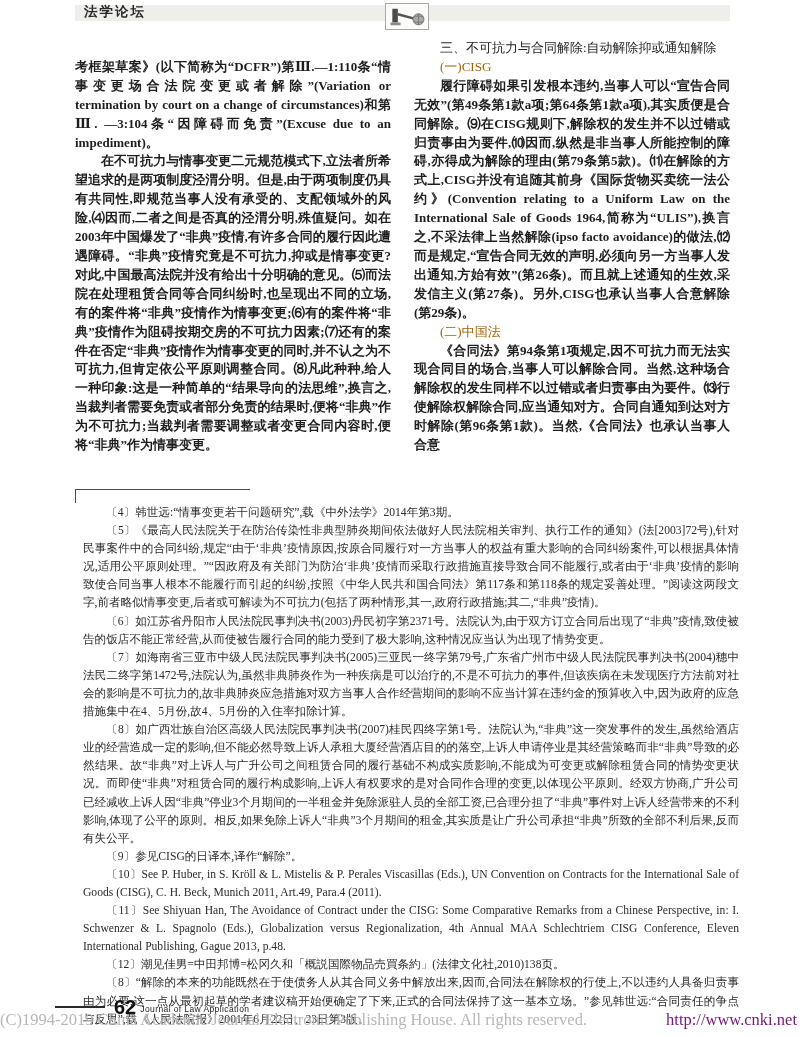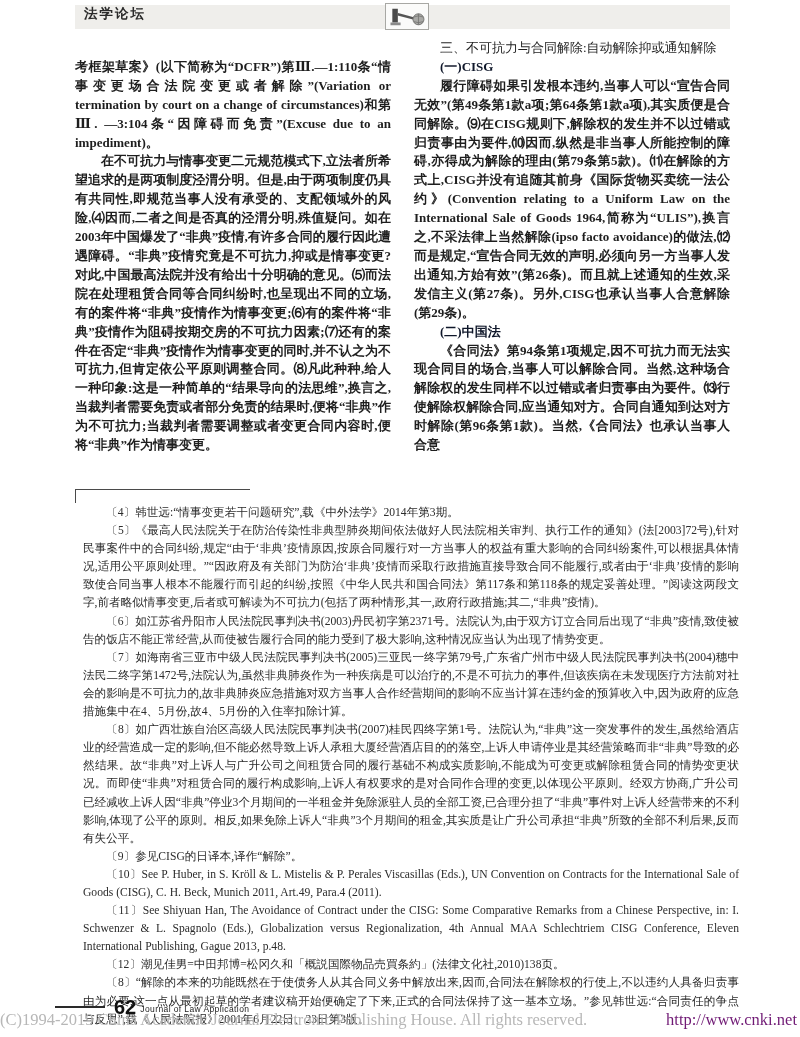--- a/index.html
+++ b/index.html
@@ -2,38 +2,38 @@
 <html><head>
 <meta charset="utf-8">
 <style>
   html,body{margin:0;padding:0;background:#ffffff;}
   .page{
     position:relative;width:800px;height:1037px;background:#fff;overflow:hidden;
     font-family:"Liberation Serif","DejaVu Serif",serif;color:#1c1c1c;
   }
   
   .header-bar{
-    position:absolute;left:75px;top:5px;width:655px;height:24px;
-    background:#efeeeb;display:flex;align-items:flex-start;
+    position:absolute;left:75px;top:5px;width:655px;height:16px;
+    background:#efeeeb;display:flex;align-items:flex-end;
   }
   .header-title{font-size:13.5px;font-weight:bold;letter-spacing:2px;padding-left:9px;color:#2a2a2a;}
   .gavel-box{
     position:absolute;left:310px;top:-2px;width:44px;height:27px;
     background:#fbfbfa;border:1px solid #a8a8a4;box-sizing:border-box;
     display:flex;align-items:center;justify-content:center;
   }
   
   .content{
     position:absolute;left:75px;top:39px;width:655px;display:flex;
     font-size:13px;line-height:18.9px;text-align:justify;align-items:flex-end;
   }
   .col{flex:1;font-weight:bold;color:#1e1e1e;}
   .col p{margin:0;text-indent:2em;}
   .col p.noindent{text-indent:0;}
-  .col p.subhead{font-weight:bold;color:#0f172a;}
+  .col p.subhead{font-weight:normal;color:#a16207;}
   .col p.mainhead{font-weight:normal;}
   .divider{width:0;border-left:1px dotted #9a9a96;margin:0 11px;}
   
   .fnsep{
     position:absolute;left:75px;top:489px;width:174px;height:13px;
     border-top:1px solid #4a4a4a;border-left:1px solid #4a4a4a;
   }
   
   .footnotes{
     position:absolute;left:75px;top:504px;width:656px;

